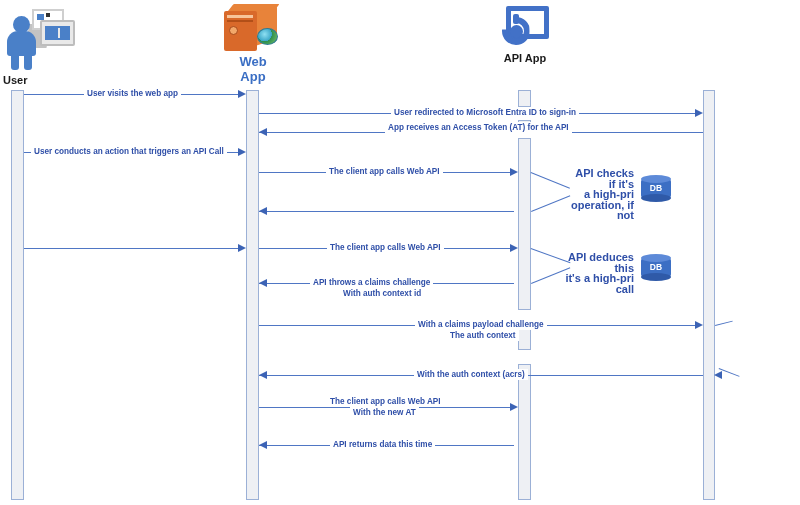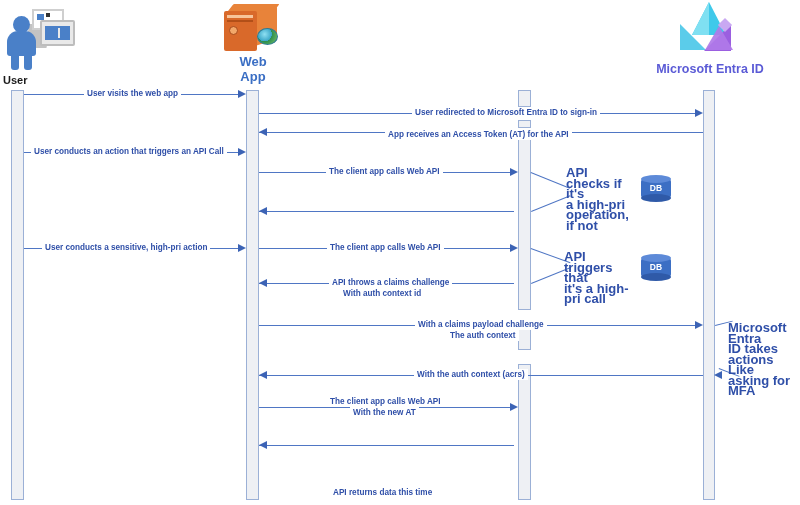--- a/index.html
+++ b/index.html
@@ -79,22 +79,22 @@
   .line{position:absolute;height:0;border-top:1.2px solid #4f76c4;}
   .arw{position:absolute;width:0;height:0;border-top:4.5px solid transparent;
        border-bottom:4.5px solid transparent;}
   .arw.r{border-left:8px solid #3c63b5;}
   .arw.l{border-right:8px solid #3c63b5;}
 
   .lbl{position:absolute;color:#2f4fa8;font-weight:bold;font-size:8.2px;
        text-align:center;white-space:nowrap;background:#fff;padding:0 3px;line-height:11px;}
 
   
-  .note{position:absolute;color:#2f4fa8;font-weight:bold;font-size:13px;
-        text-align:left;line-height:10.5px;}
+  .note{position:absolute;color:#2f4fa8;font-weight:bold;font-size:11px;
+        text-align:right;line-height:10.5px;}
   .db{position:absolute;width:30px;height:26px;}
   .db .cyl{position:absolute;left:0;top:4px;width:30px;height:19px;background:#3c6fc4;border-radius:3px;}
   .db .capt{position:absolute;left:0;top:0;width:30px;height:8px;border-radius:50%;background:#5d8ad8;}
   .db .capb{position:absolute;left:0;top:19px;width:30px;height:8px;border-radius:50%;background:#2f5aa8;}
   .db .txt{position:absolute;left:0;top:7px;width:30px;text-align:center;color:#fff;
            font-size:8.5px;font-weight:bold;line-height:12px;}
 
   .leader{position:absolute;height:0;border-top:1.1px solid #4f76c4;transform-origin:0 0;}
 </style>
 </head>
@@ -127,128 +127,119 @@
           <i></i>
         </span>
       <span class="u-head"></span>
       <span class="u-body"></span>
       <span class="u-leg1"></span>
       <span class="u-leg2"></span>
     </div>
     <div class="nm nm-user" style="text-align:left;padding-left:3px;">User</div>
   </div>
 
-
-  <div class="actor" style="left:644px;top:2px;width:132px;">
-    <div class="ico entra">
-      <span class="e3"></span>
-        <span class="e1"></span>
-        <span class="e2"></span>
-      <span class="e4"></span>
-        <span class="e5"></span>
-        <span class="e6"></span>
+  <div class="actor" style="left:490px;top:6px;width:70px;">
+    <div class="ico apiic">
+      <span class="fr"></span>
+        <span class="ring"></span>
+        <span class="tail"></span>
+        <span class="dot"></span>
     </div>
-    <div class="nm nm-entra" style="margin-top:4px;">Microsoft Entra ID</div>
-  </div>
+    <div class="nm nm-api" style="margin-top:4px;">API App</div>
+  </div>
+
 
   <div class="bar" style="left:11px;top:90px;width:13px;height:410px;"></div>
   <div class="bar" style="left:246px;top:90px;width:13px;height:410px;"></div>
 
   <div class="bar" style="left:518px;top:90px;width:13px;height:17px;"></div>
   <div class="bar" style="left:518px;top:120px;width:13px;height:8px;"></div>
   <div class="bar" style="left:518px;top:138px;width:13px;height:172px;"></div>
   <div class="bar" style="left:518px;top:320px;width:13px;height:30px;"></div>
   <div class="bar" style="left:518px;top:364px;width:13px;height:136px;"></div>
 
   <div class="bar" style="left:703px;top:90px;width:12px;height:410px;"></div>
 
   <div class="line" style="left:24px;top:94px;width:218px;"></div>
   <div class="arw r" style="left:238px;top:89.5px;"></div>
   <div class="lbl" style="left:84px;top:88px;">User visits the web app</div>
 
   <div class="line" style="left:259px;top:113px;width:440px;"></div>
   <div class="arw r" style="left:695px;top:108.5px;"></div>
-  <div class="lbl" style="left:412px;top:107px;text-align:center;">User redirected to Microsoft Entra ID to sign-in</div>
+  <div class="lbl" style="left:391px;top:107px;text-align:center;">User redirected to Microsoft Entra ID to sign-in</div>
 
   <div class="line" style="left:259px;top:132px;width:444px;"></div>
   <div class="arw l" style="left:259px;top:127.5px;"></div>
-  <div class="lbl" style="left:385px;top:129px;">App receives an Access Token (AT) for the API</div>
+  <div class="lbl" style="left:385px;top:122px;">App receives an Access Token (AT) for the API</div>
 
   <div class="line" style="left:24px;top:152px;width:218px;"></div>
   <div class="arw r" style="left:238px;top:147.5px;"></div>
   <div class="lbl" style="left:31px;top:146px;text-align:right;">User conducts an action that triggers an API Call</div>
 
   <div class="line" style="left:259px;top:172px;width:255px;"></div>
   <div class="arw r" style="left:510px;top:167.5px;"></div>
   <div class="lbl" style="left:326px;top:166px;">The client app calls Web API</div>
 
   <div class="line" style="left:259px;top:211px;width:255px;"></div>
   <div class="arw l" style="left:259px;top:206.5px;"></div>
 
   <div class="line" style="left:24px;top:248px;width:218px;"></div>
   <div class="arw r" style="left:238px;top:243.5px;"></div>
-  <div class="lbl" style="left:42px;top:242px;">User conducts a sensitive, high-pri action</div>
 
   <div class="line" style="left:259px;top:248px;width:255px;"></div>
   <div class="arw r" style="left:510px;top:243.5px;"></div>
   <div class="lbl" style="left:327px;top:242px;">The client app calls Web API</div>
 
   <div class="line" style="left:259px;top:283px;width:255px;"></div>
   <div class="arw l" style="left:259px;top:278.5px;"></div>
-  <div class="lbl" style="left:329px;top:277px;">API throws a claims challenge</div>
+  <div class="lbl" style="left:310px;top:277px;">API throws a claims challenge</div>
   <div class="lbl" style="left:340px;top:288px;">With auth context id</div>
 
   <div class="line" style="left:259px;top:325px;width:440px;"></div>
   <div class="arw r" style="left:695px;top:320.5px;"></div>
   <div class="lbl" style="left:415px;top:319px;">With a claims payload challenge</div>
   <div class="lbl" style="left:447px;top:330px;">The auth context</div>
 
   <div class="line" style="left:259px;top:375px;width:444px;"></div>
   <div class="arw l" style="left:259px;top:370.5px;"></div>
   <div class="lbl" style="left:414px;top:369px;">With the auth context (acrs)</div>
 
   <div class="line" style="left:259px;top:407px;width:255px;"></div>
   <div class="arw r" style="left:510px;top:402.5px;"></div>
   <div class="lbl" style="left:327px;top:396px;">The client app calls Web API</div>
   <div class="lbl" style="left:350px;top:407px;">With the new AT</div>
 
   <div class="line" style="left:259px;top:445px;width:255px;"></div>
   <div class="arw l" style="left:259px;top:440.5px;"></div>
-  <div class="lbl" style="left:330px;top:439px;margin-top:48px;">API returns data this time</div>
+  <div class="lbl" style="left:330px;top:439px;">API returns data this time</div>
 
   <div class="leader" style="left:531px;top:172px;width:42px;transform:rotate(22deg);"></div>
   <div class="leader" style="left:531px;top:211px;width:42px;transform:rotate(-22deg);"></div>
   <div class="note" style="left:566px;top:168px;width:68px;">
     <div>API checks if it's</div>
     <div>a high-pri</div>
     <div>operation, if not</div>
   </div>
   <div class="db" style="left:641px;top:175px;">
     <span class="cyl"></span>
       <span class="capb"></span>
       <span class="capt"></span>
     <span class="txt">DB</span>
   </div>
 
   <div class="leader" style="left:531px;top:248px;width:42px;transform:rotate(20deg);"></div>
   <div class="leader" style="left:531px;top:283px;width:42px;transform:rotate(-22deg);"></div>
   <div class="note" style="left:564px;top:252px;width:70px;">
-    <div>API triggers that</div>
+    <div>API deduces this</div>
     <div>it's a high-pri call</div>
   </div>
   <div class="db" style="left:641px;top:254px;">
     <span class="cyl"></span>
       <span class="capb"></span>
       <span class="capt"></span>
     <span class="txt">DB</span>
   </div>
 
   <div class="leader" style="left:715px;top:325px;width:18px;transform:rotate(-14deg);"></div>
   <div class="leader" style="left:719px;top:368px;width:22px;transform:rotate(21deg);"></div>
   <div class="arw l" style="left:714px;top:371px;"></div>
-  <div class="note" style="left:728px;top:323px;width:68px;">
-    <div>Microsoft Entra</div>
-    <div>ID takes actions</div>
-    <div>Like asking for</div>
-    <div>MFA</div>
-  </div>
 
 </div>
 
 </body></html>

